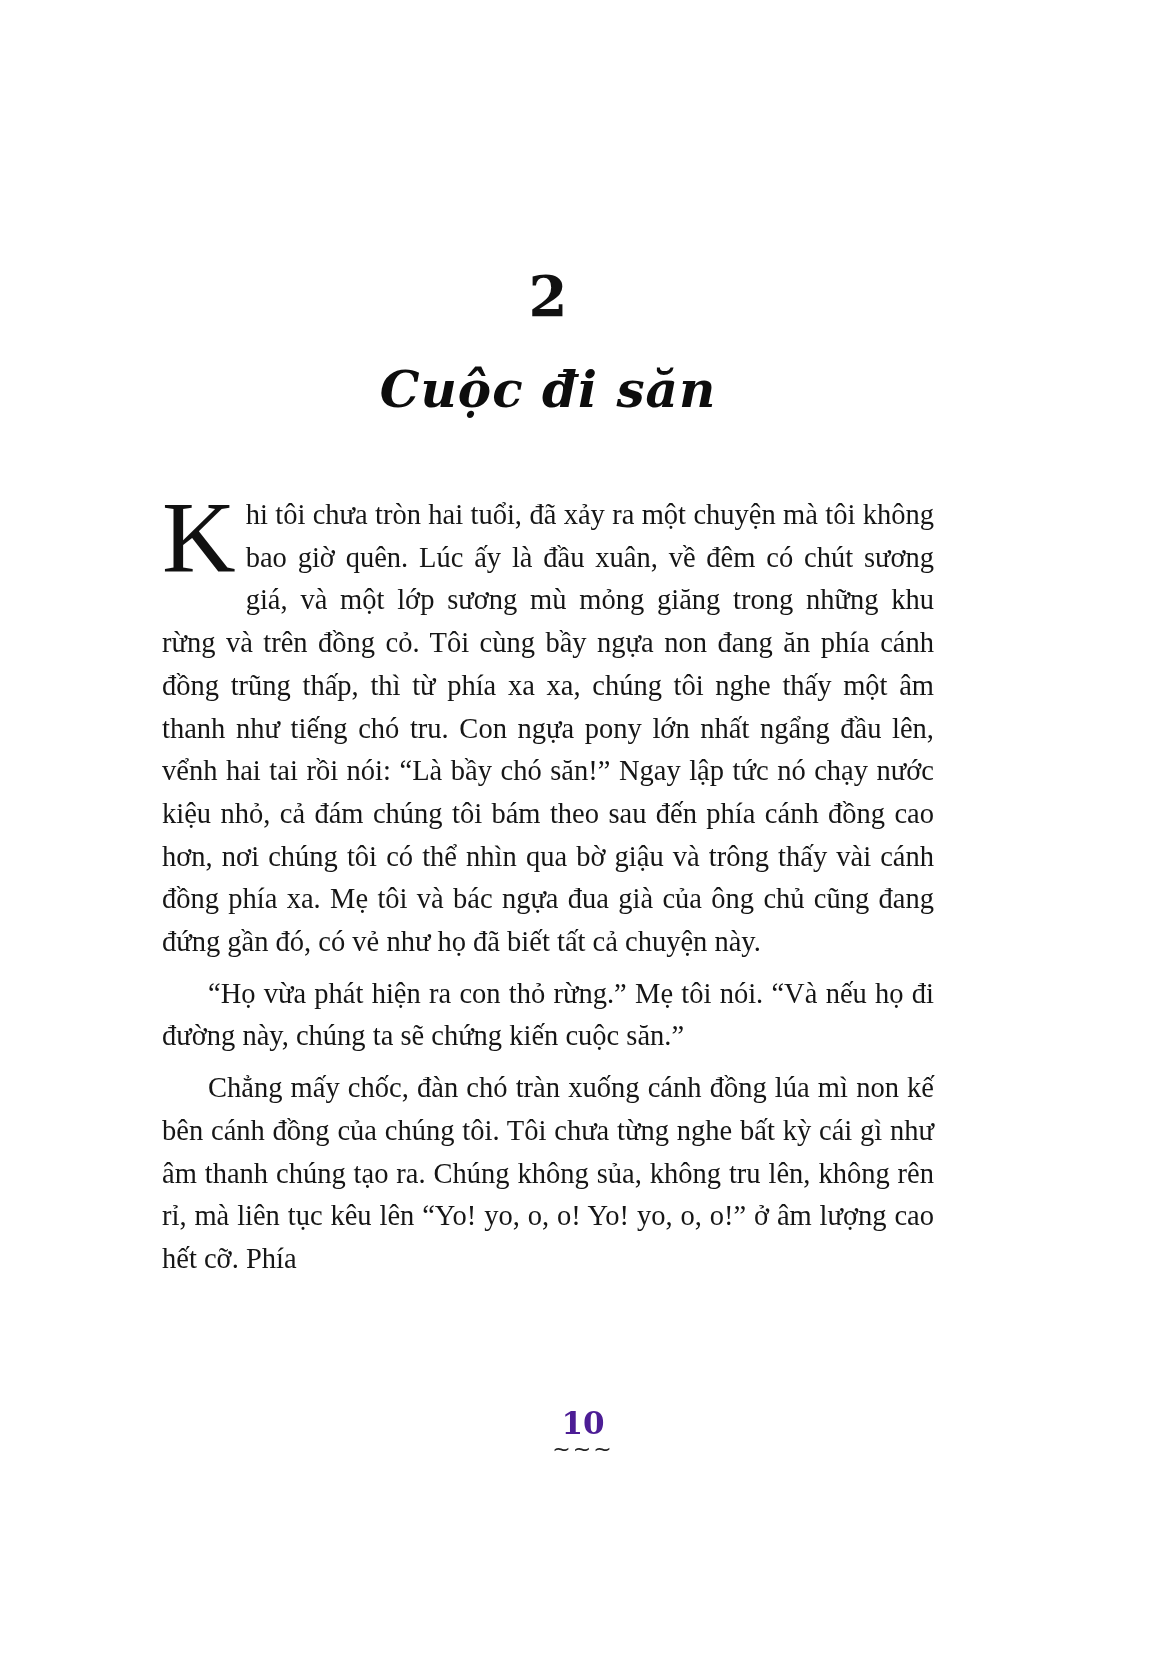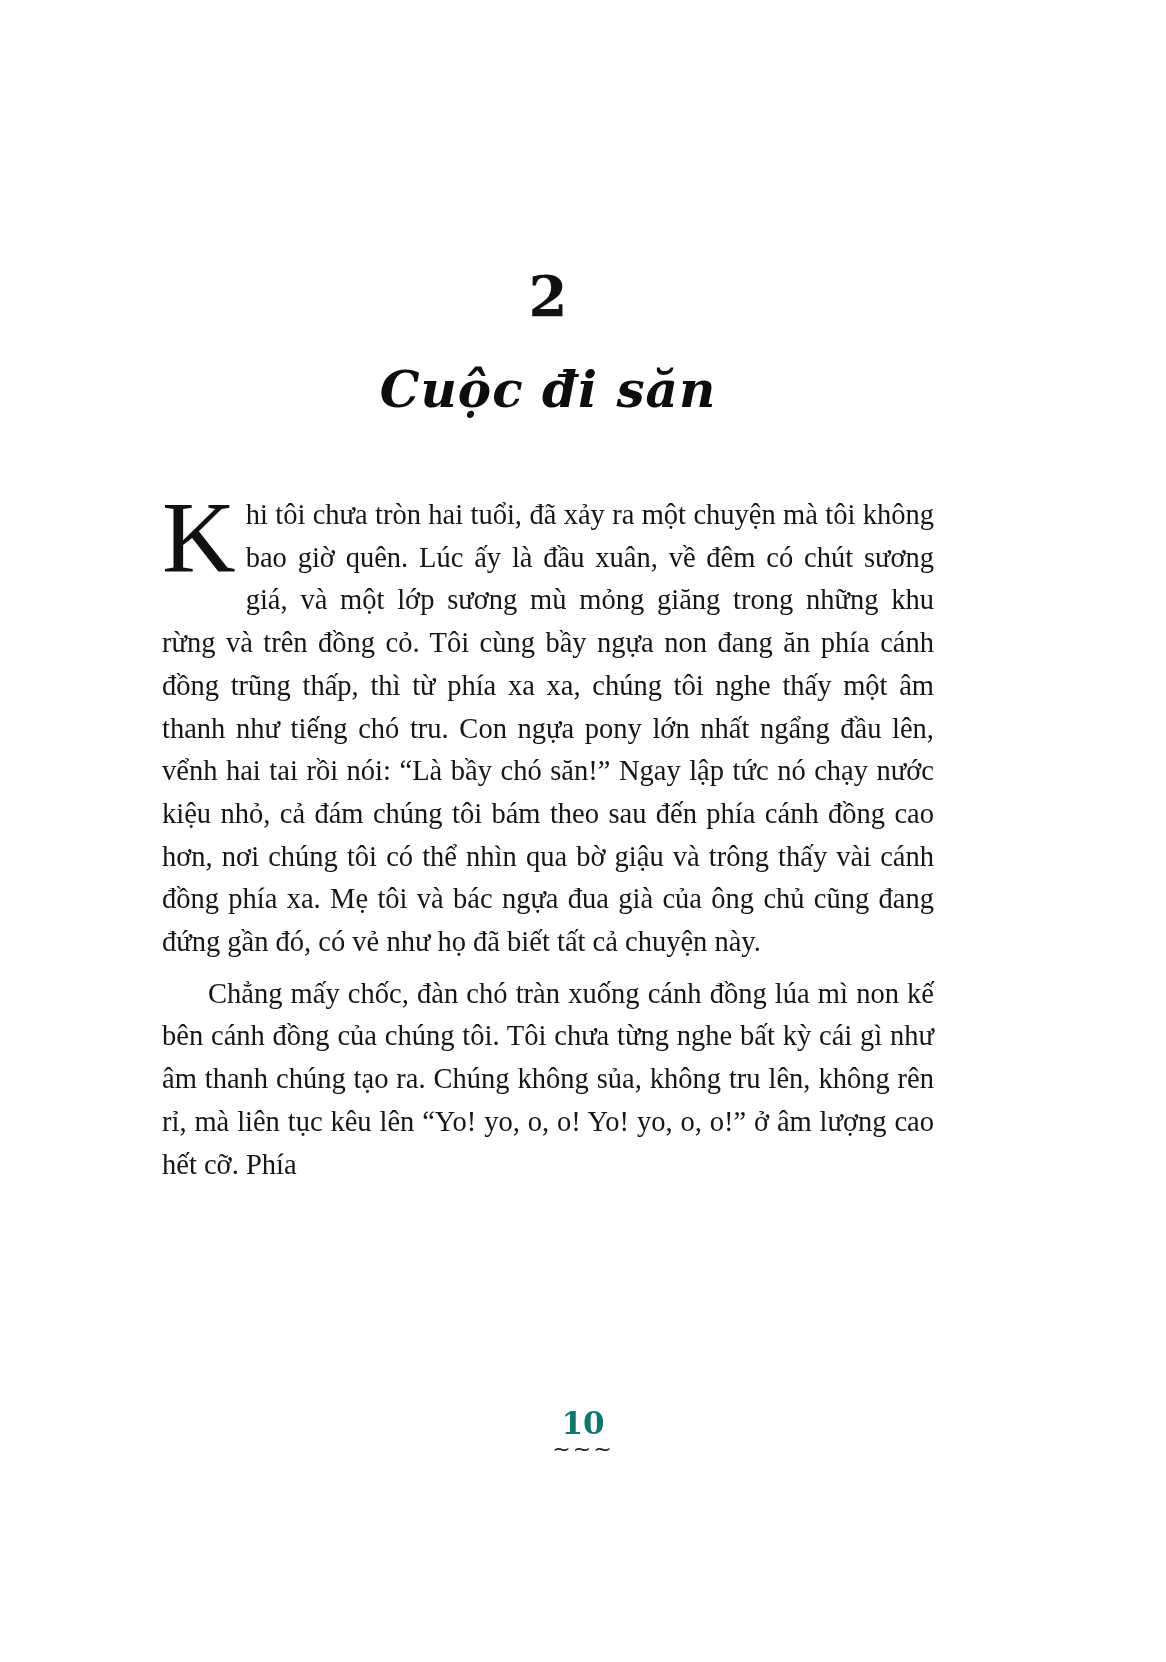--- a/index.html
+++ b/index.html
@@ -70,21 +70,21 @@
     top: 1406px;
     left: 0;
     width: 100%;
     text-align: center;
   }
   .page-number {
     font-family: "DejaVu Serif", serif;
     font-weight: bold;
     font-size: 31px;
     line-height: 1.1;
-    color: #0f766e;
+    color: #4c1d95;
   }
   .footer-ornament {
     margin-top: -2px;
     font-size: 22px;
     letter-spacing: 2px;
     line-height: 1;
     color: #222222;
     font-family: "DejaVu Sans", sans-serif;
   }
 </style>
@@ -96,20 +96,23 @@
   <div class="chapter-number">2</div>
 
   <div class="chapter-title">Cuộc đi săn</div>
 
   <div class="body-text">
 
     <p class="para-first">
       <span class="dropcap">K</span><span>hi tôi chưa tròn hai tuổi, đã xảy ra một chuyện mà tôi không bao giờ quên. Lúc ấy là đầu xuân, về đêm có chút sương giá, và một lớp sương mù mỏng giăng trong những khu rừng và trên đồng cỏ. Tôi cùng bầy ngựa non đang ăn phía cánh đồng trũng thấp, thì từ phía xa xa, chúng tôi nghe thấy một âm thanh như tiếng chó tru. Con ngựa pony lớn nhất ngẩng đầu lên, vểnh hai tai rồi nói: “Là bầy chó săn!” Ngay lập tức nó chạy nước kiệu nhỏ, cả đám chúng tôi bám theo sau đến phía cánh đồng cao hơn, nơi chúng tôi có thể nhìn qua bờ giậu và trông thấy vài cánh đồng phía xa. Mẹ tôi và bác ngựa đua già của ông chủ cũng đang đứng gần đó, có vẻ như họ đã biết tất cả chuyện này.</span>
     </p>
 
+    <p class="indent">
+      <span>“Họ vừa phát hiện ra con thỏ rừng.” Mẹ tôi nói. “Và nếu họ đi đường này, chúng ta sẽ chứng kiến cuộc săn.”</span>
+    </p>
 
     <p class="indent">
       <span>Chẳng mấy chốc, đàn chó tràn xuống cánh đồng lúa mì non kế bên cánh đồng của chúng tôi. Tôi chưa từng nghe bất kỳ cái gì như âm thanh chúng tạo ra. Chúng không sủa, không tru lên, không rên rỉ, mà liên tục kêu lên “Yo! yo, o, o! Yo! yo, o, o!” ở âm lượng cao hết cỡ. Phía</span>
     </p>
 
   </div>
 
   <div class="page-footer">
     <div class="page-number">10</div>
     <div class="footer-ornament">~~~</div>

